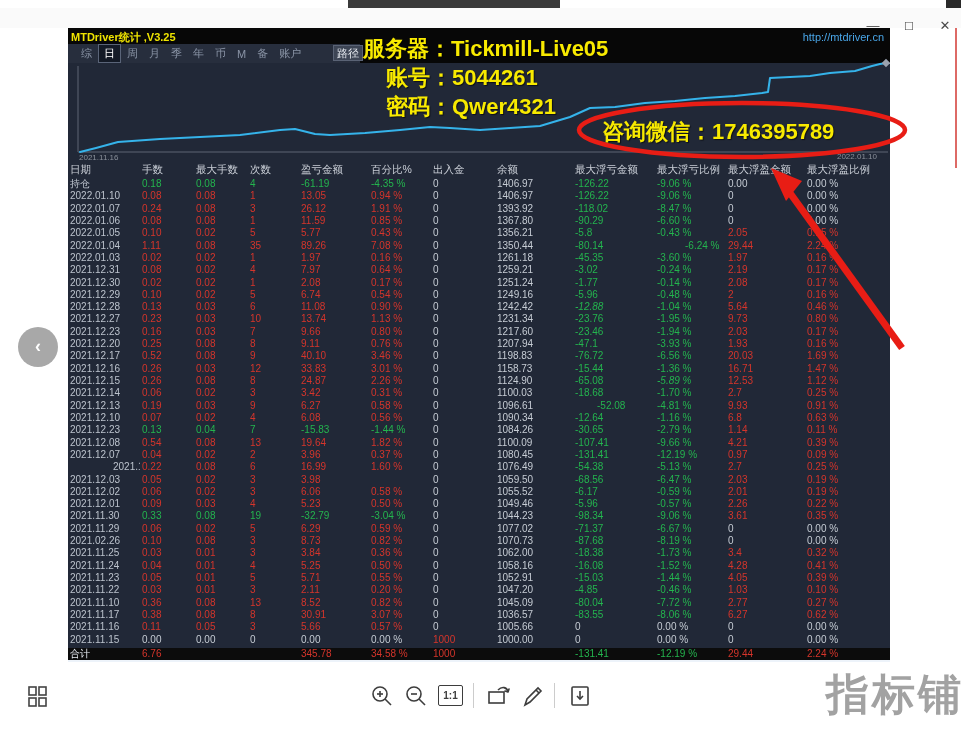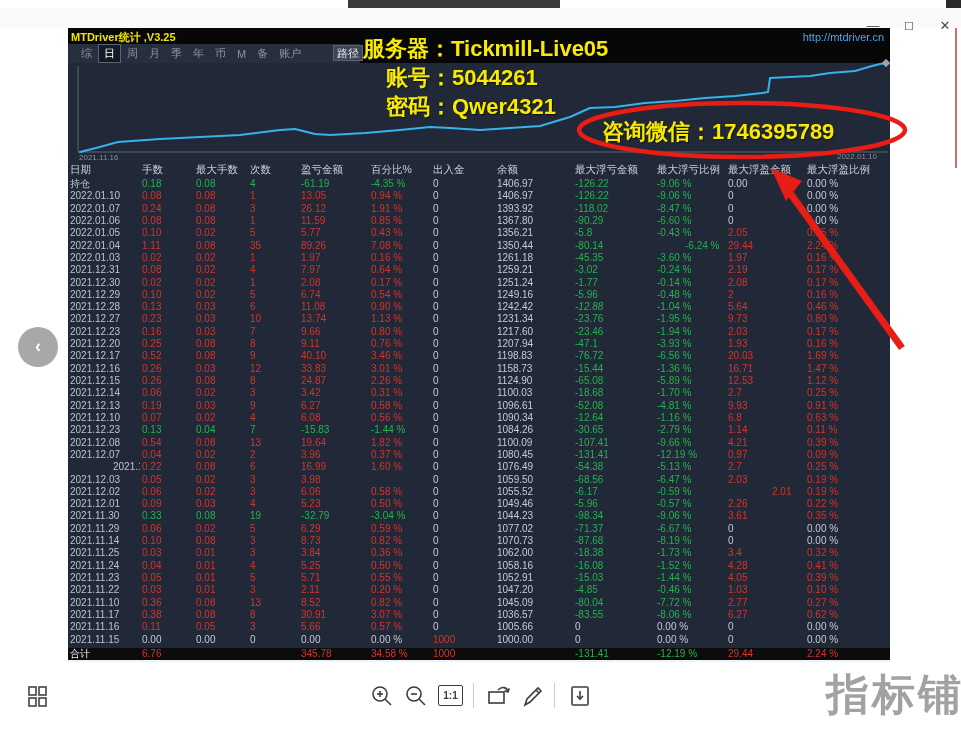--- a/index.html
+++ b/index.html
@@ -373,21 +373,21 @@
         <div class="trow">
           <div style="color: rgb(188, 195, 205);">2021.12.15</div>
           <div style="color: rgb(213, 53, 43);">0.26</div>
           <div style="color: rgb(213, 53, 43);">0.08</div>
           <div style="color: rgb(213, 53, 43);">8</div>
           <div style="color: rgb(213, 53, 43);">24.87</div>
           <div style="color: rgb(213, 53, 43);">2.26 %</div>
           <div style="color: rgb(198, 204, 212);">0</div>
           <div style="color: rgb(198, 204, 212);">1124.90</div>
           <div style="color: rgb(36, 180, 78);">-65.08</div>
-          <div style="color: rgb(36, 180, 78);">-5.89 %</div>
+          <div style="color: rgb(36, 180, 78); font-style: italic;">-5.89 %</div>
           <div style="color: rgb(213, 53, 43);">12.53</div>
           <div style="color: rgb(213, 53, 43);">1.12 %</div>
         </div>
         <div class="trow">
           <div style="color: rgb(188, 195, 205);">2021.12.14</div>
           <div style="color: rgb(213, 53, 43);">0.06</div>
           <div style="color: rgb(213, 53, 43);">0.02</div>
           <div style="color: rgb(213, 53, 43);">3</div>
           <div style="color: rgb(213, 53, 43);">3.42</div>
           <div style="color: rgb(213, 53, 43);">0.31 %</div>
@@ -400,21 +400,21 @@
         </div>
         <div class="trow">
           <div style="color: rgb(188, 195, 205);">2021.12.13</div>
           <div style="color: rgb(213, 53, 43);">0.19</div>
           <div style="color: rgb(213, 53, 43);">0.03</div>
           <div style="color: rgb(213, 53, 43);">9</div>
           <div style="color: rgb(213, 53, 43);">6.27</div>
           <div style="color: rgb(213, 53, 43);">0.58 %</div>
           <div style="color: rgb(198, 204, 212);">0</div>
           <div style="color: rgb(198, 204, 212);">1096.61</div>
-          <div style="color: rgb(36, 180, 78);">-52.08</div>
+          <div style="color: rgb(36, 180, 78); margin-left: 22px;">-52.08</div>
           <div style="color: rgb(36, 180, 78);">-4.81 %</div>
           <div style="color: rgb(213, 53, 43);">9.93</div>
           <div style="color: rgb(213, 53, 43);">0.91 %</div>
         </div>
         <div class="trow">
           <div style="color: rgb(188, 195, 205);">2021.12.10</div>
           <div style="color: rgb(213, 53, 43);">0.07</div>
           <div style="color: rgb(213, 53, 43);">0.02</div>
           <div style="color: rgb(213, 53, 43);">4</div>
           <div style="color: rgb(213, 53, 43);">6.08</div>
@@ -500,21 +500,21 @@
           <div style="color: rgb(188, 195, 205);">2021.12.02</div>
           <div style="color: rgb(213, 53, 43);">0.06</div>
           <div style="color: rgb(213, 53, 43);">0.02</div>
           <div style="color: rgb(213, 53, 43);">3</div>
           <div style="color: rgb(213, 53, 43);">6.06</div>
           <div style="color: rgb(213, 53, 43);">0.58 %</div>
           <div style="color: rgb(198, 204, 212);">0</div>
           <div style="color: rgb(198, 204, 212);">1055.52</div>
           <div style="color: rgb(36, 180, 78);">-6.17</div>
           <div style="color: rgb(36, 180, 78);">-0.59 %</div>
-          <div style="color: rgb(213, 53, 43); margin-left: 44px;">2.01</div>
+          <div style="color: rgb(213, 53, 43);">2.01</div>
           <div style="color: rgb(213, 53, 43);">0.19 %</div>
         </div>
         <div class="trow">
           <div style="color: rgb(188, 195, 205);">2021.12.01</div>
           <div style="color: rgb(213, 53, 43);">0.09</div>
           <div style="color: rgb(213, 53, 43);">0.03</div>
           <div style="color: rgb(213, 53, 43);">4</div>
           <div style="color: rgb(213, 53, 43);">5.23</div>
           <div style="color: rgb(213, 53, 43);">0.50 %</div>
           <div style="color: rgb(198, 204, 212);">0</div>
@@ -546,21 +546,21 @@
           <div style="color: rgb(213, 53, 43);">6.29</div>
           <div style="color: rgb(213, 53, 43);">0.59 %</div>
           <div style="color: rgb(198, 204, 212);">0</div>
           <div style="color: rgb(198, 204, 212);">1077.02</div>
           <div style="color: rgb(36, 180, 78);">-71.37</div>
           <div style="color: rgb(36, 180, 78);">-6.67 %</div>
           <div style="color: rgb(198, 204, 212);">0</div>
           <div style="color: rgb(198, 204, 212);">0.00 %</div>
         </div>
         <div class="trow">
-          <div style="color: rgb(188, 195, 205);">2021.11.14</div>
+          <div style="color: rgb(188, 195, 205);">2021.02.26</div>
           <div style="color: rgb(213, 53, 43);">0.10</div>
           <div style="color: rgb(213, 53, 43);">0.08</div>
           <div style="color: rgb(213, 53, 43);">3</div>
           <div style="color: rgb(213, 53, 43);">8.73</div>
           <div style="color: rgb(213, 53, 43);">0.82 %</div>
           <div style="color: rgb(198, 204, 212);">0</div>
           <div style="color: rgb(198, 204, 212);">1070.73</div>
           <div style="color: rgb(36, 180, 78);">-87.68</div>
           <div style="color: rgb(36, 180, 78);">-8.19 %</div>
           <div style="color: rgb(198, 204, 212);">0</div>

